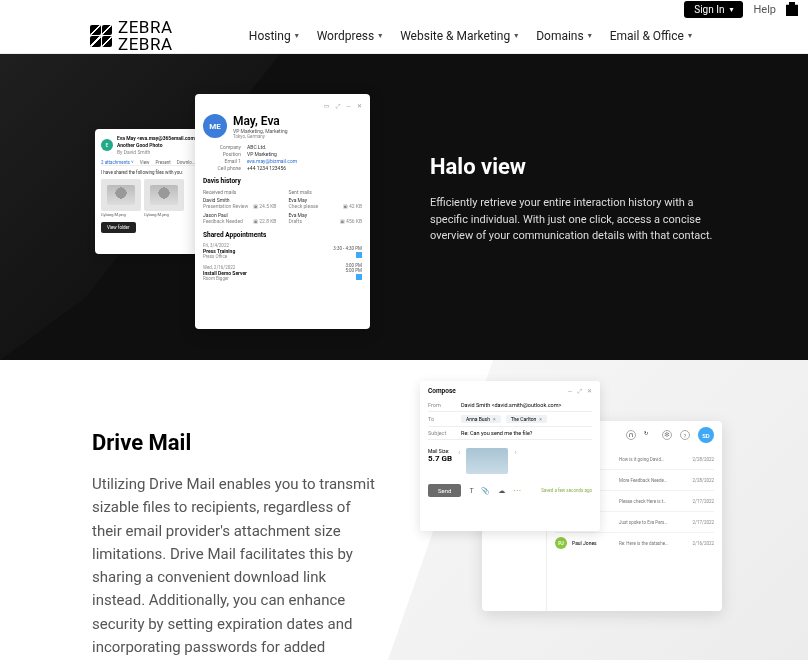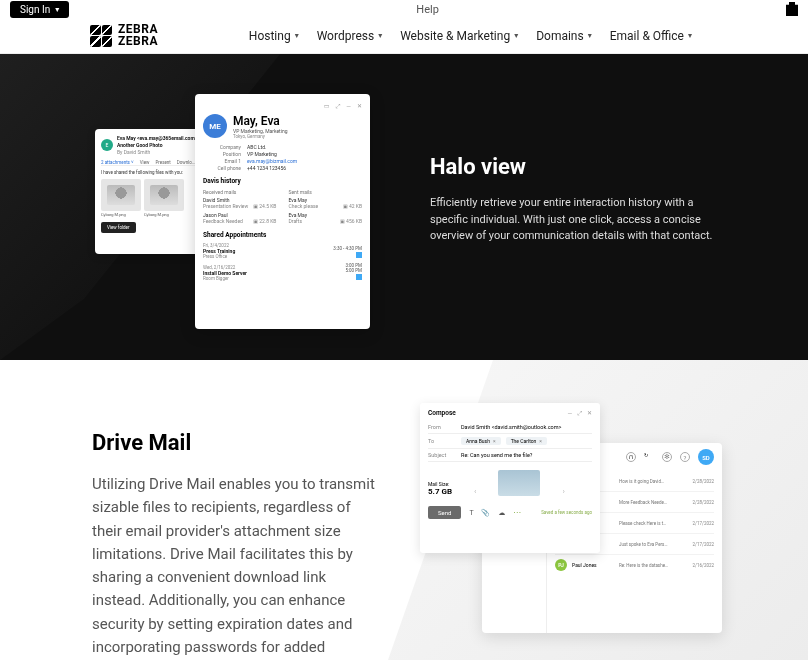--- a/index.html
+++ b/index.html
@@ -1,27 +1,27 @@
 <!DOCTYPE html>
 <html><head>
 <meta charset="utf-8">
 <style>
 *{margin:0;padding:0;box-sizing:border-box;font-family:-apple-system,BlinkMacSystemFont,"Segoe UI",Roboto,Arial,sans-serif}
 body{width:808px;height:660px;background:#fff;overflow:hidden}
-.topbar{display:flex;justify-content:space-between;align-items:center;padding:5px 10px;gap:10px;font-size:11px;height:18px}
+.topbar{display:flex;justify-content:flex-end;align-items:center;padding:5px 10px;gap:10px;font-size:11px;height:18px}
 .signin{background:#000;color:#fff;border-radius:3px;padding:3px 10px;font-size:10px;display:flex;align-items:center;gap:5px;cursor:pointer}
 .signin::after{content:"▾";font-size:8px}
 .help{color:#555;cursor:pointer}
 .bag{width:12px;height:14px;background:#000;clip-path:polygon(25% 0,75% 0,75% 20%,100% 20%,100% 100%,0 100%,0 20%,25% 20%);cursor:pointer}
 .navbar{display:flex;align-items:center;padding:8px 20px;border-bottom:1px solid #eee;height:36px}
 .logo{display:flex;align-items:center;gap:6px;margin-left:70px}
 .logo-mark{width:22px;height:22px;display:grid;grid-template-columns:1fr 1fr;grid-template-rows:1fr 1fr;gap:1px}
 .lm{background:#000;border-radius:2px;position:relative;overflow:hidden}
 .lm::after{content:"";position:absolute;inset:0;background:linear-gradient(135deg,transparent 45%,#fff 45%,#fff 55%,transparent 55%)}
-.logo-text{font-weight:700;font-size:12px;letter-spacing:0.5px;line-height:0.95}
+.logo-text{font-weight:400;font-size:17px;letter-spacing:0.5px;line-height:0.95}
 .nav-items{margin-left:auto;display:flex;gap:18px;margin-right:96px}
 .nav-item{font-size:12px;color:#222;cursor:pointer;display:flex;align-items:center;gap:4px}
 .nav-item::after{content:"▾";font-size:8px;color:#555}
 .section1{background:#0f0f0f;height:306px;position:relative;overflow:hidden}
 .s1bg::before{content:"";position:absolute;left:0;top:0;width:280px;height:306px;background:linear-gradient(135deg,#1f1f1f,#0a0a0a);clip-path:polygon(0 0,100% 0,30% 80%,0 100%)}
 .halo-img{position:absolute;left:95px;top:40px;width:270px;height:245px}
 .mail-card{position:absolute;left:0;top:35px;width:130px;height:125px;background:#fff;border-radius:4px;box-shadow:0 2px 8px rgba(0,0,0,.15);font-size:5px;padding:6px}
 .mc-top{display:flex;gap:4px;align-items:center}
 .mc-av{width:12px;height:12px;border-radius:50%;background:#2a8;color:#fff;display:flex;align-items:center;justify-content:center;font-size:5px}
 .mc-lines{display:flex;flex-direction:column;gap:1px}
@@ -61,30 +61,30 @@
 .pc-aptt{font-size:4.5px;color:#555}
 .pc-sq{width:6px;height:6px;background:#3fa9f5;display:inline-block;margin-top:1px}
 .halo-text{position:absolute;left:430px;top:100px;width:300px;color:#fff}
 .ht-h{font-size:22px;font-weight:700;margin-bottom:16px}
 .ht-p{font-size:11px;line-height:1.5;color:#ddd}
 .section2{height:300px;position:relative;background:#fff}
 .s2bg{position:absolute;right:0;top:0;width:420px;height:300px;background:linear-gradient(135deg,#f7f7f7,#ececec);clip-path:polygon(25% 0,100% 0,100% 100%,0 100%)}
 .dm-text{position:absolute;left:92px;top:70px;width:290px}
 .dm-h{font-size:22px;font-weight:700;margin-bottom:18px}
 .dm-p{font-size:15px;line-height:1.55;color:#555}
-.dm-img{position:absolute;left:420px;top:43px;width:310px;height:250px}
+.dm-img{position:absolute;left:420px;top:21px;width:310px;height:250px}
 .compose{position:absolute;left:0;top:0;width:180px;height:150px;background:#fff;border-radius:3px;box-shadow:0 3px 12px rgba(0,0,0,.12);font-size:5.5px;padding:6px 8px}
 .cp-top{display:flex;justify-content:space-between;align-items:center;margin-bottom:4px}
 .cp-title{font-weight:600;font-size:6.5px}
 .cp-icons{display:flex;gap:5px;color:#999;font-size:6px}
 .cp-row{display:flex;align-items:center;border-bottom:1px solid #eee;padding:3px 0;gap:5px}
 .cp-lbl{color:#888;width:28px}
 .cp-chip{background:#eef2f5;border-radius:2px;padding:1px 5px;font-size:5px;display:flex;align-items:center;gap:3px}
 .cp-chip::after{content:"×";color:#888;font-size:5px}
-.cp-attach{display:flex;align-items:flex-end;gap:22px;margin-top:4px;padding:4px 0}
+.cp-attach{display:flex;align-items:flex-start;gap:6px;margin-top:4px;padding:4px 0}
 .cp-ms{font-size:5px}
 .cp-msn{font-weight:700;font-size:8px}
 .cp-thumb{width:42px;height:26px;background:linear-gradient(#a9c4d4,#c9dce6);border-radius:2px;position:relative}
 .cp-arrow{color:#bbb;font-size:8px;cursor:pointer}
 .cp-bottom{display:flex;align-items:center;gap:8px;margin-top:6px}
 .cp-send{background:#6b6b6b;color:#fff;border-radius:2px;padding:3px 10px;font-size:6px;cursor:pointer}
 .cp-bi{font-size:7px;color:#555}
 .cp-dots{color:#8aaf4d;font-size:8px}
 .cp-saved{color:#8aaf4d;font-size:4.5px;margin-left:auto}
 .inbox{position:absolute;left:62px;top:40px;width:240px;height:190px;background:#fff;border-radius:4px;box-shadow:0 4px 16px rgba(0,0,0,.12);font-size:5px;display:flex}

